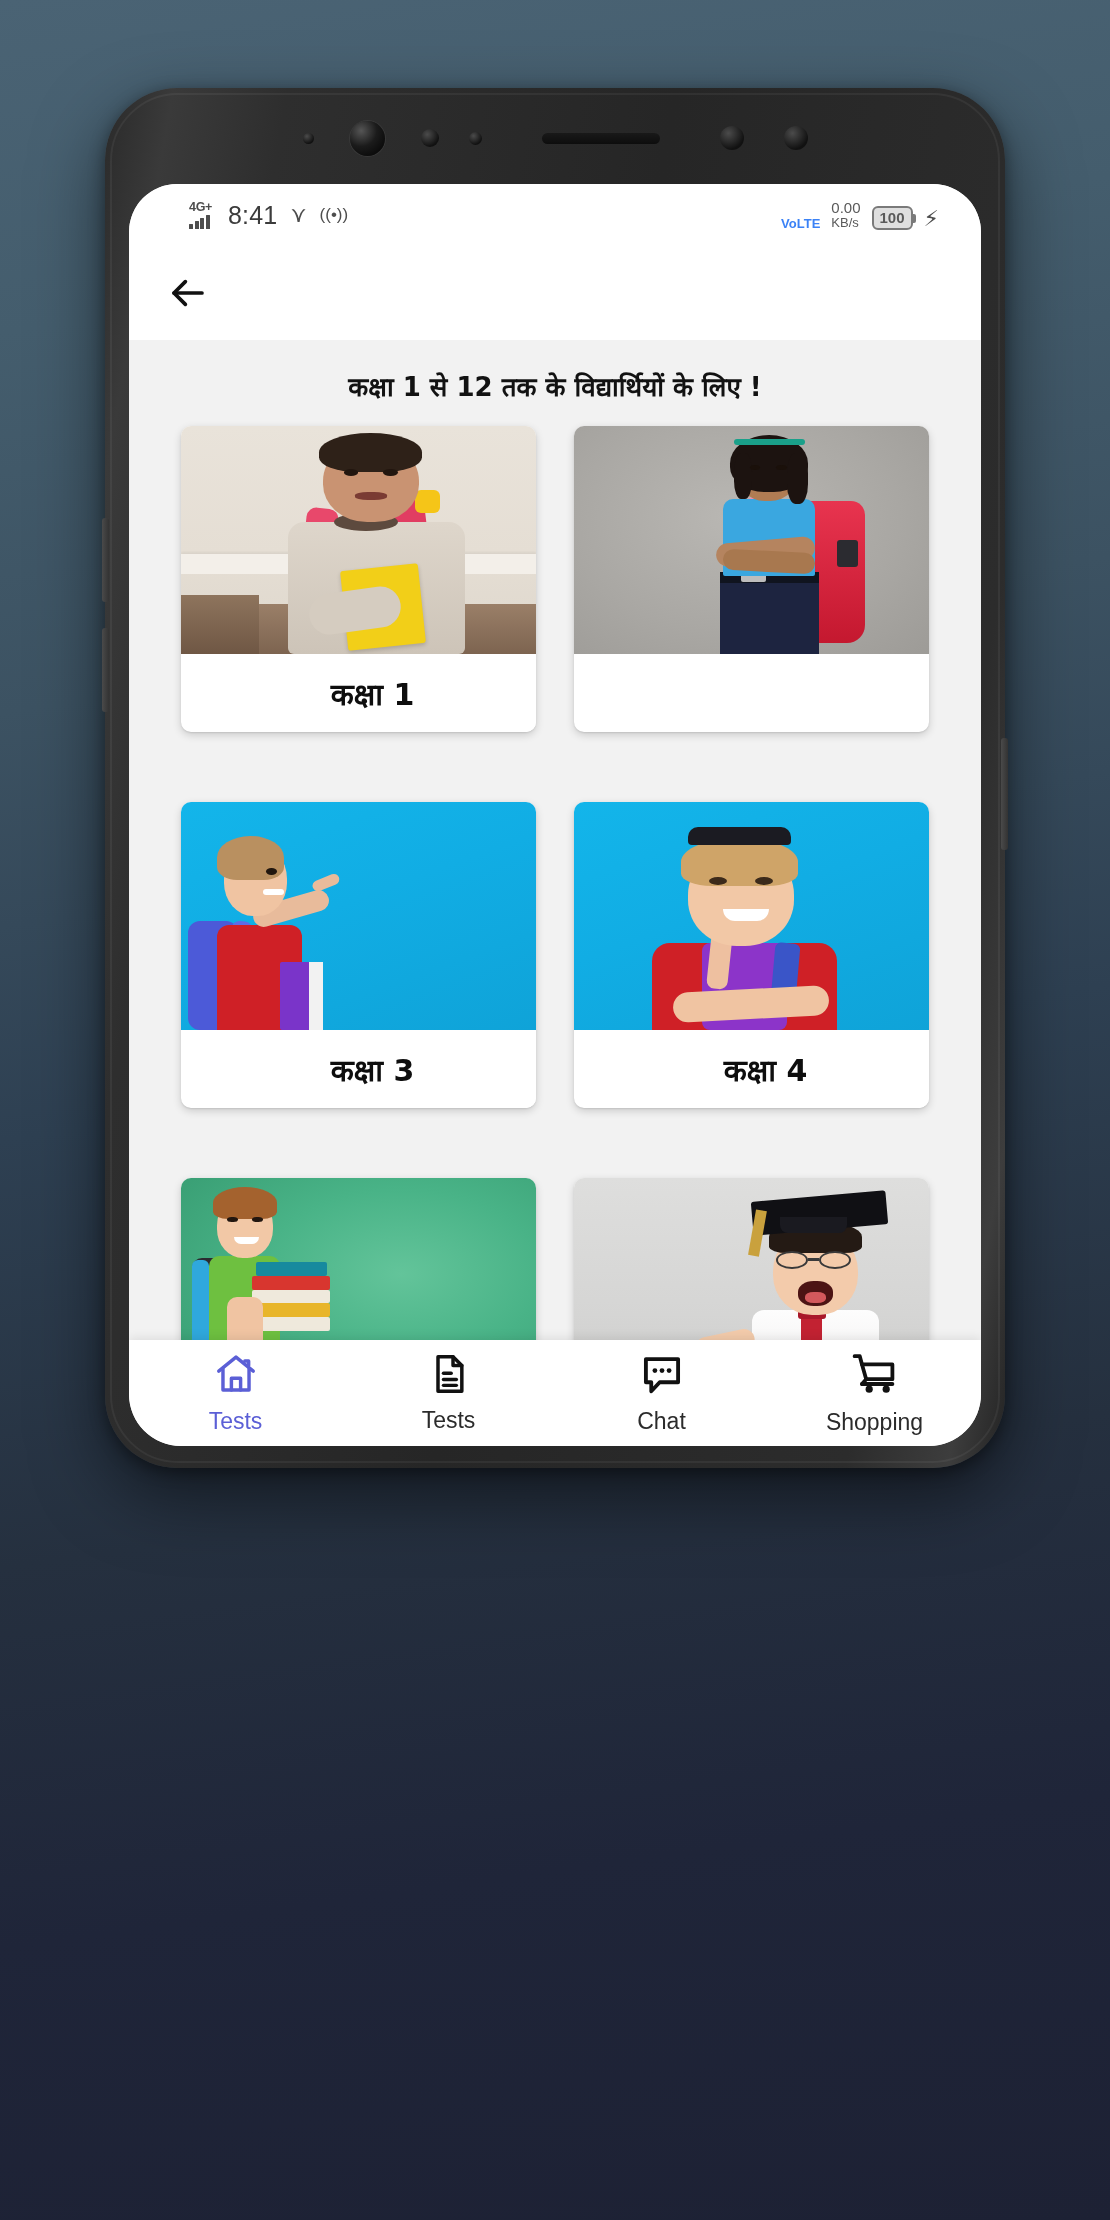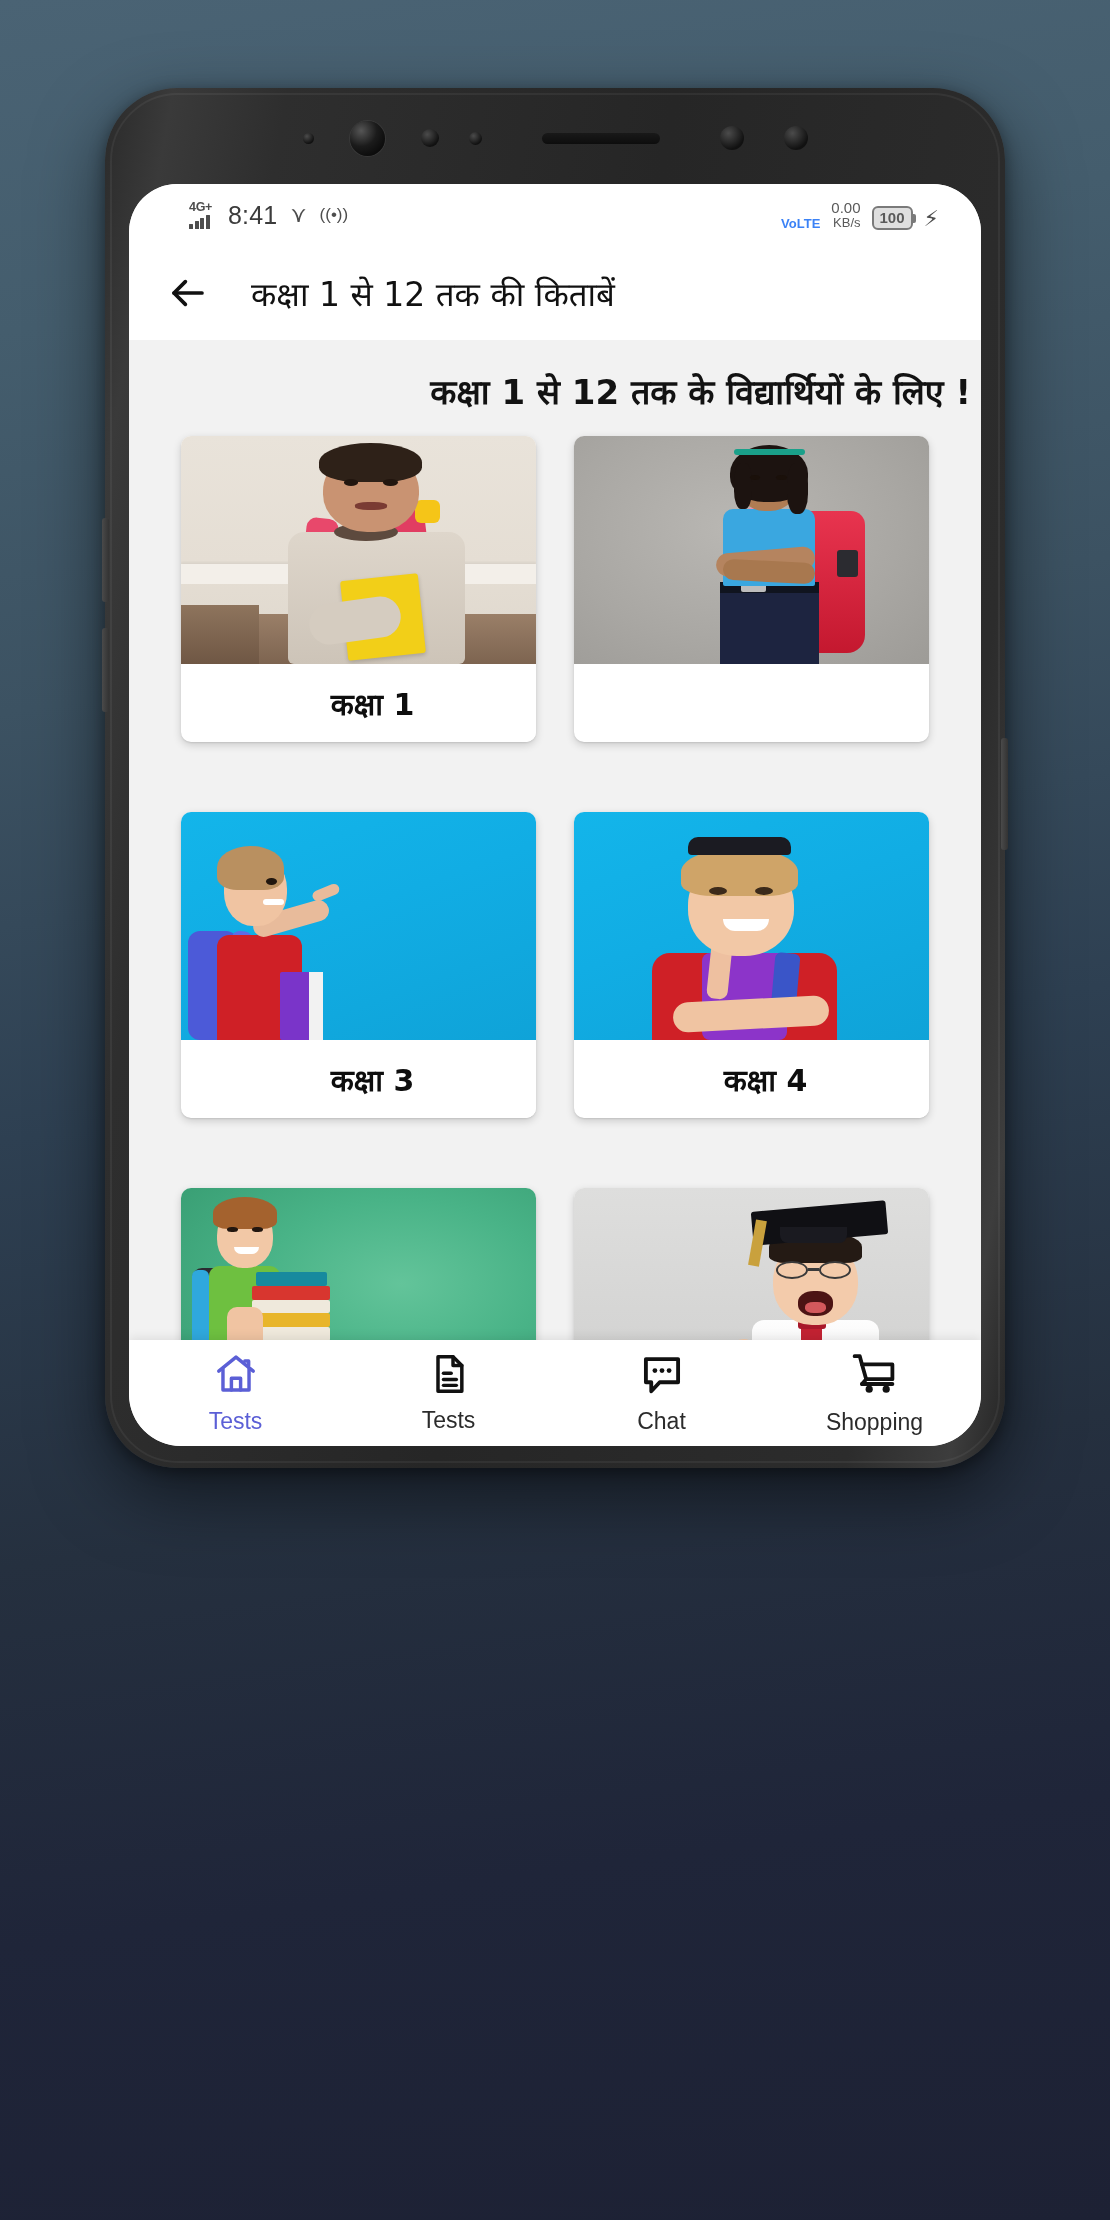--- a/index.html
+++ b/index.html
@@ -94,21 +94,20 @@
 
   
   #status-bar {
     flex: 0 0 62px;
     background: #ffffff;
     display: flex;
     align-items: center;
     padding: 0 42px 0 60px;
     font-size: 19px;
     color: #4d4d4d;
-    text-align: right;
   }
   #status-left { display: flex; align-items: center; gap: 13px; }
   #status-right { margin-left: auto; display: flex; align-items: flex-end; gap: 11px; }
 
   .net-icon { display: flex; flex-direction: column; align-items: flex-start; line-height: 1; }
   .net-label { font-size: 12.5px; font-weight: bold; letter-spacing: -0.3px; color: #4d4d4d; }
   .bars { display: flex; align-items: flex-end; gap: 1.5px; margin-top: 2px; }
   .bars i { display: block; width: 4px; background: #4d4d4d; border-radius: 0.5px; }
   .bars i:nth-child(1) { height: 5px; }
   .bars i:nth-child(2) { height: 8px; }
@@ -158,24 +157,24 @@
   }
 
   
   #content {
     flex: 1 1 auto;
     background: #f2f2f2;
     overflow: hidden;
     position: relative;
   }
   #page-heading {
-    font-size: 34px;
+    font-size: 26px;
     font-weight: bold;
     color: #121212;
-    text-align: right;
+    text-align: center;
     padding: 28px 10px 14px;
     font-family: "DejaVu Sans", "Liberation Sans", sans-serif;
     white-space: nowrap;
   }
 
   #card-grid {
     display: grid;
     grid-template-columns: 1fr 1fr;
     column-gap: 38px;
     row-gap: 70px;
@@ -305,21 +304,20 @@
       </div>
     </div>
 
     <div id="app-bar">
       <div id="back-button">
         <svg width="42" height="42" viewBox="0 0 24 24" fill="none" stroke="#111" stroke-width="2.1" stroke-linecap="round" stroke-linejoin="round">
           <line x1="20" y1="12" x2="4" y2="12"></line>
             <polyline points="10.5,5.5 4,12 10.5,18.5"></polyline>
         </svg>
       </div>
-      <div id="app-bar-title">कक्षा 1 से 12 तक की किताबें</div>
     </div>
 
     <div id="content">
 
       <div id="page-heading">कक्षा 1 से 12 तक के विद्यार्थियों के लिए !</div>
 
       <div id="card-grid">
 
         <div class="class-card">
           <div class="card-photo bg-beige">

